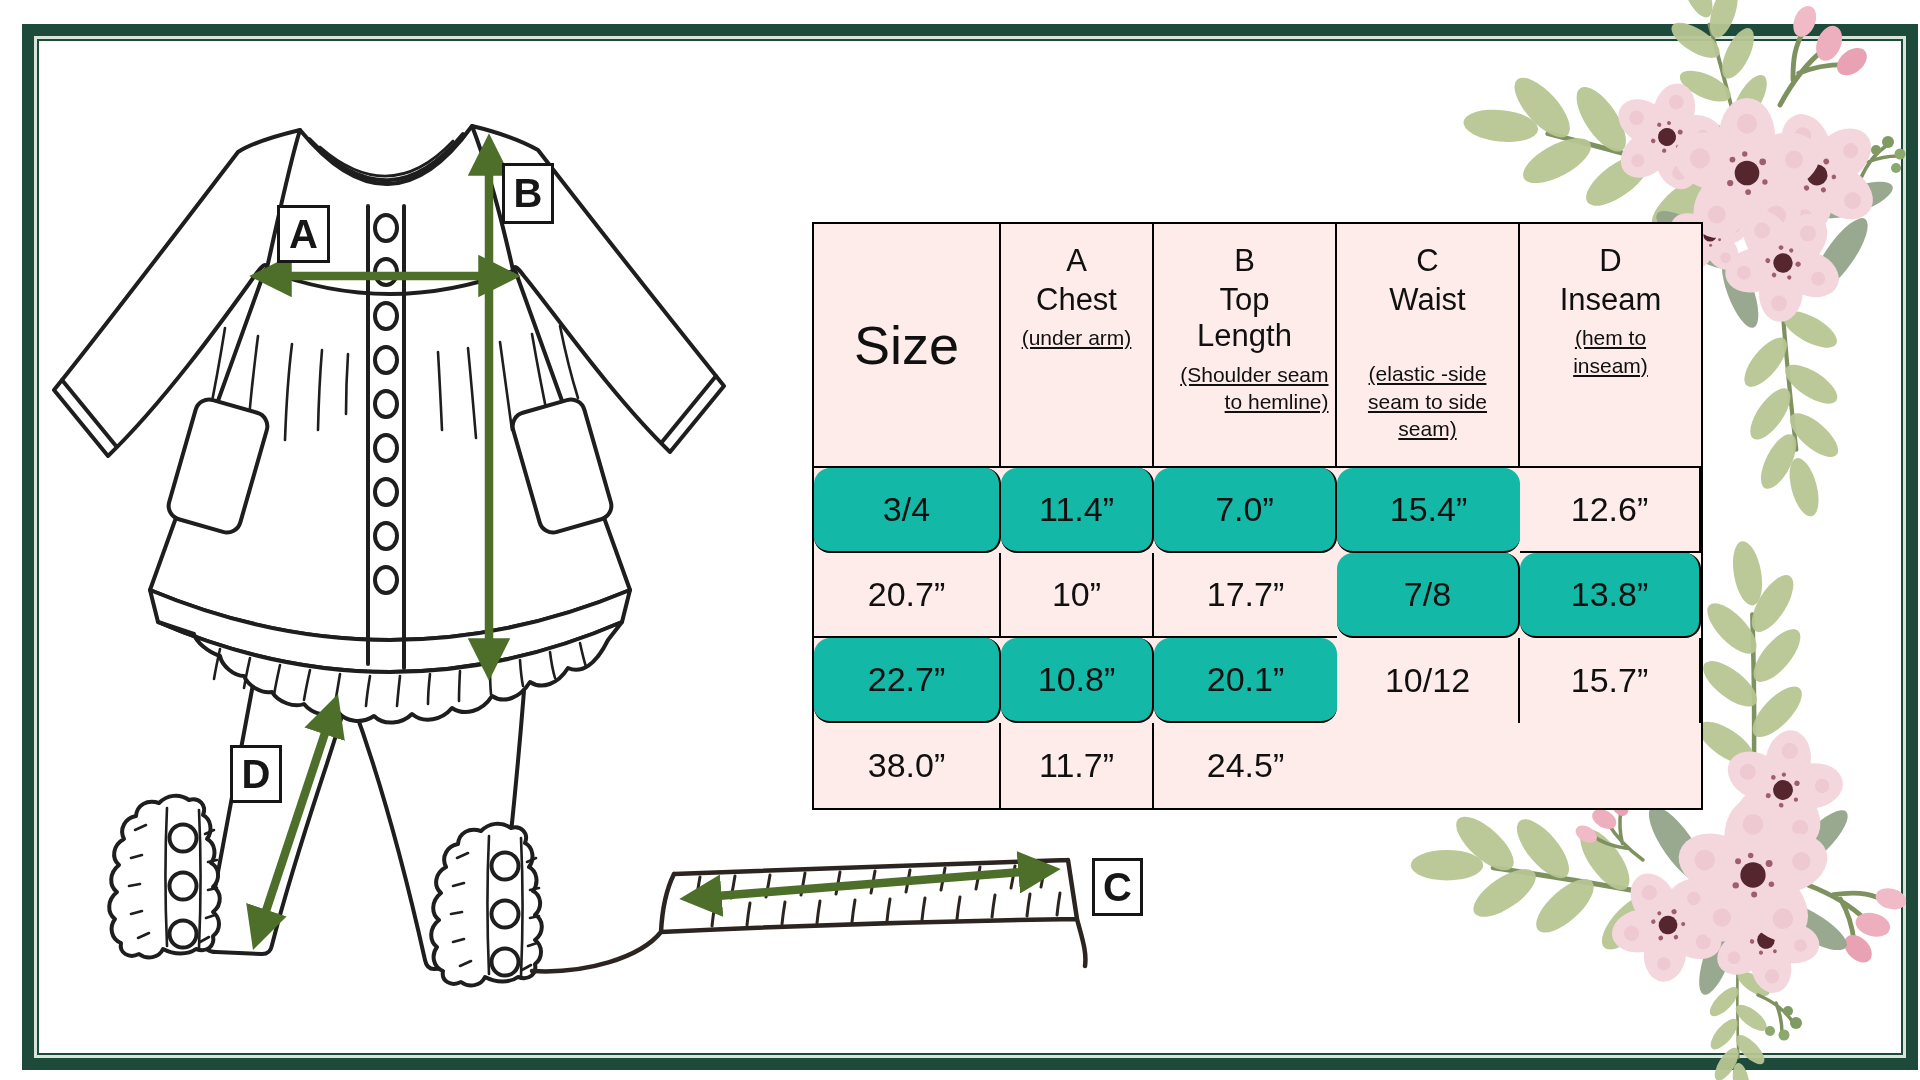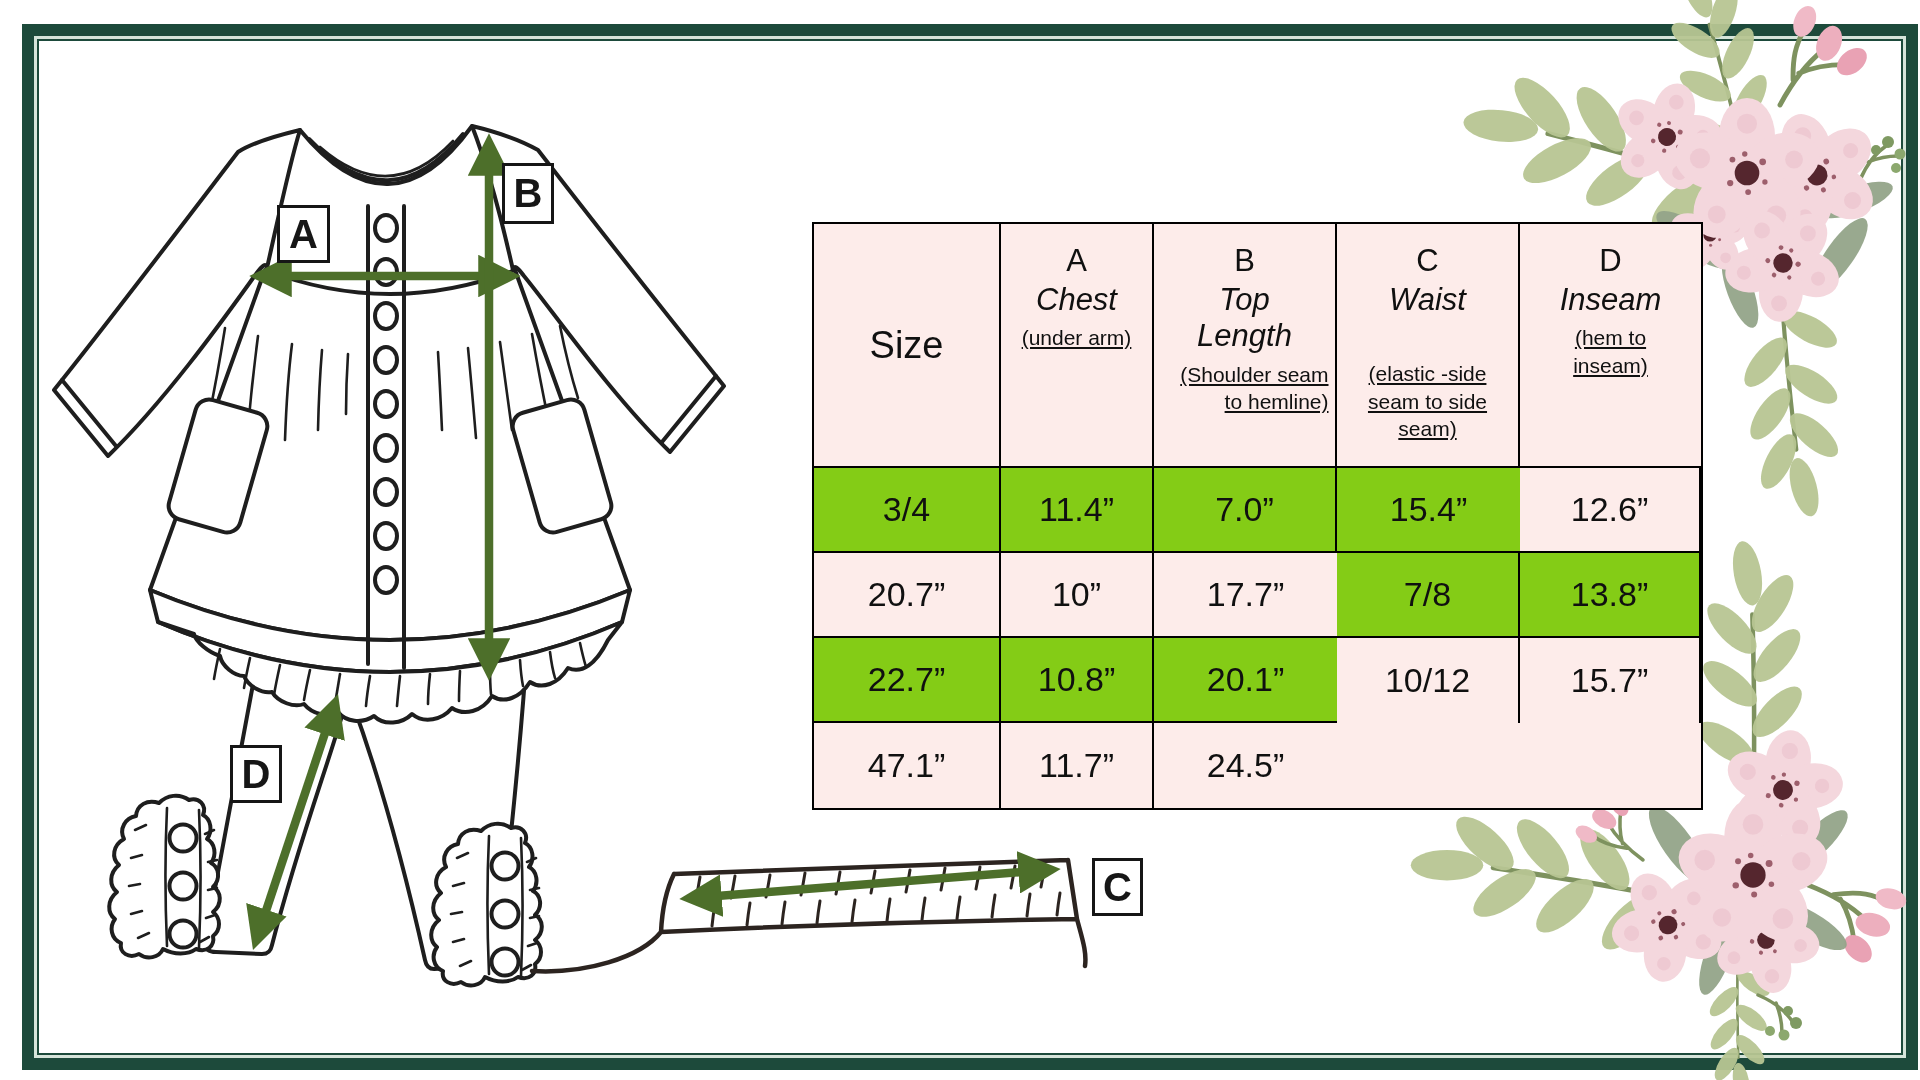--- a/index.html
+++ b/index.html
@@ -30,26 +30,26 @@
     grid-template-columns:187px 153px 183px 183px 1fr;
     grid-template-rows:244px 85px 85px 85px 1fr;
   }
   .cell{
     box-sizing:border-box;border-right:2.5px solid #000;border-bottom:2.5px solid #000;
     display:flex;flex-direction:column;align-items:center;justify-content:center;
     background:#fdecea;text-align:center;
   }
   .cell.lastcol{border-right:none;}
   .cell.lastrow{border-bottom:none;align-items:center;}
-  .cell.shaded{background:#84cc16;}
+  .cell.shaded{background:#14b8a6;border-radius:16px;}
   .hc{justify-content:flex-start;padding-top:16px;}
   .size-hc{justify-content:center;padding-top:0;}
-  .size-t{font-size:38px;}
+  .size-t{font-size:54px;}
   .h-letter{font-size:31px;line-height:1.35;}
-  .h-name{font-size:31px;line-height:1.18;max-width:132px;font-style:italic;}
+  .h-name{font-size:31px;line-height:1.18;max-width:132px;}
   .h-note{font-size:21px;line-height:1.3;margin-top:6px;text-decoration:underline;}
   .n0{max-width:150px;}
   .n1{max-width:168px;text-align:right;}
   .n2{max-width:145px;margin-top:42px;}
   .n3{max-width:102px;}
   .dval{font-size:34px;}
   
   .ink{stroke:#1e1e1e;stroke-width:4;fill:none;stroke-linecap:round;stroke-linejoin:round;}
   .inkf{stroke:#1e1e1e;stroke-width:4;fill:#ffffff;stroke-linecap:round;stroke-linejoin:round;}
   .fine{stroke:#1e1e1e;stroke-width:2.6;fill:none;stroke-linecap:round;}
@@ -358,21 +358,21 @@
       <div class="dval">20.1”</div>
     </div>
 
   <div class="cell lastrow">
       <div class="dval">10/12</div>
     </div>
   <div class="cell lastrow">
       <div class="dval">15.7”</div>
     </div>
   <div class="cell lastrow">
-      <div class="dval">47.1”</div>
+      <div class="dval">38.0”</div>
     </div>
   <div class="cell lastrow">
       <div class="dval">11.7”</div>
     </div>
   <div class="cell lastrow lastcol">
       <div class="dval">24.5”</div>
     </div>
 </div>
 
 </body></html>

